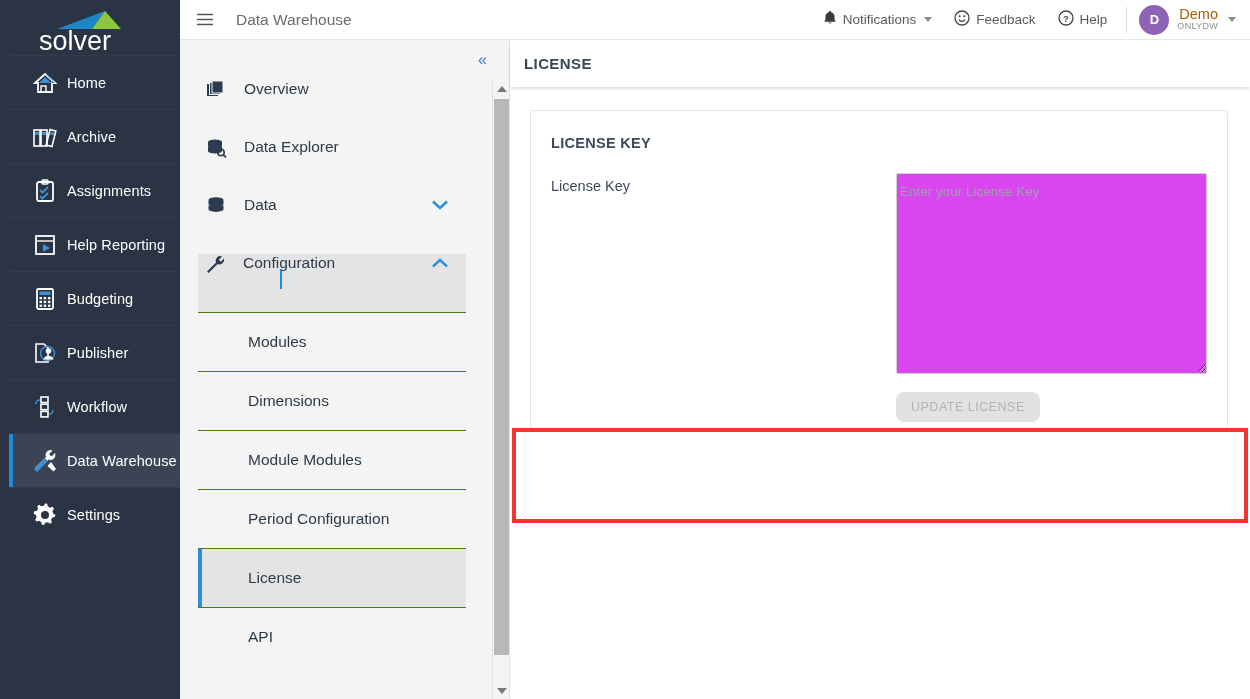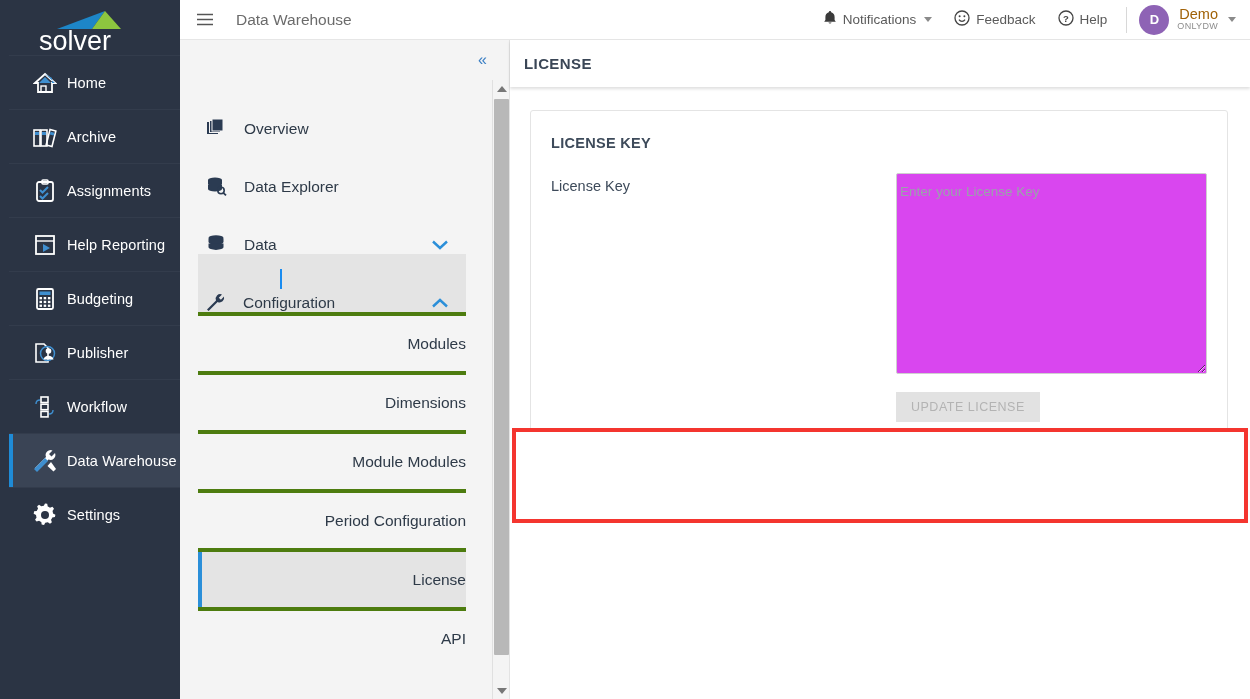--- a/index.html
+++ b/index.html
@@ -92,31 +92,31 @@
     width: 330px; flex: 0 0 330px; background: #f4f4f4;
     position: relative; display: flex; flex-direction: column;
     border-right: 1px solid #e3e3e3;
   }
   .collapse-row { height: 40px; display: flex; align-items: center; justify-content: flex-end; padding-right: 22px; }
   .collapse-btn { cursor: pointer; color: #3b7fc4; font-size: 16px; line-height: 1; }
   .subnav-scroll { flex: 1; position: relative; overflow: hidden; padding-right: 25px; }
 
   .nav-grp { margin: 0 18px 0 18px; }
   .nav-item {
-    height: 58px; display: flex; align-items: flex-end;
+    height: 58px; display: flex; align-items: flex-start;
     cursor: pointer; position: relative; padding-left: 8px;
   }
   .nav-item.sel { background: #e4e4e4; padding-left: 7px; }
   .nav-ico { width: 38px; flex: 0 0 38px; display: flex; align-items: center; justify-content: flex-start; }
   .nav-txt { font-size: 15.5px; color: #2e3a48; }
   .nav-chev { margin-left: auto; margin-right: 18px; color: #2b8fd9; }
   .sub-item {
     height: 59px; display: flex; align-items: center;
-    border-top: 4px solid #4d7c0f; padding-left: 50px;
-    cursor: pointer; position: relative; justify-content: flex-end;
+    border-top: 1px solid #4d7c0f; padding-left: 50px;
+    cursor: pointer; position: relative;
   }
   .sub-item.sel { background: #e4e4e4; }
   .sub-item.sel::before {
     content: ""; position: absolute; left: 0; top: 0; bottom: 0;
     width: 4px; background: #2b8fd9;
   }
   .sub-txt { font-size: 15.5px; color: #2e3a48; }
 
   
   .sbar {
@@ -160,21 +160,21 @@
   .form-field { flex: 1; max-width: 316px; }
   .lk-textarea {
     width: 100%; height: 201px; border: 1px solid #cfcfcf; border-radius: 2px;
     padding: 10px 3px; font-family: "Liberation Sans", sans-serif;
     font-size: 13.5px; color: #333; resize: vertical; outline: none;
     background: #d946ef;
   }
   .lk-textarea::placeholder { color: #9aa2ab; }
   .btn-update {
     margin-top: 14px; height: 30px; padding: 0 15px;
-    background: #e2e2e2; border: none; border-radius: 0;
+    background: #e2e2e2; border: none; border-radius: 8px;
     color: #b3b3b3; font-size: 12.5px; letter-spacing: .5px;
     font-family: "Liberation Sans", sans-serif; cursor: default;
   }
 
   
   .redbox {
     position: absolute; left: 512px; top: 428px;
     width: 736px; height: 95px;
     border: 4px solid #f4352f; background: #ffffff; z-index: 9;
   }

